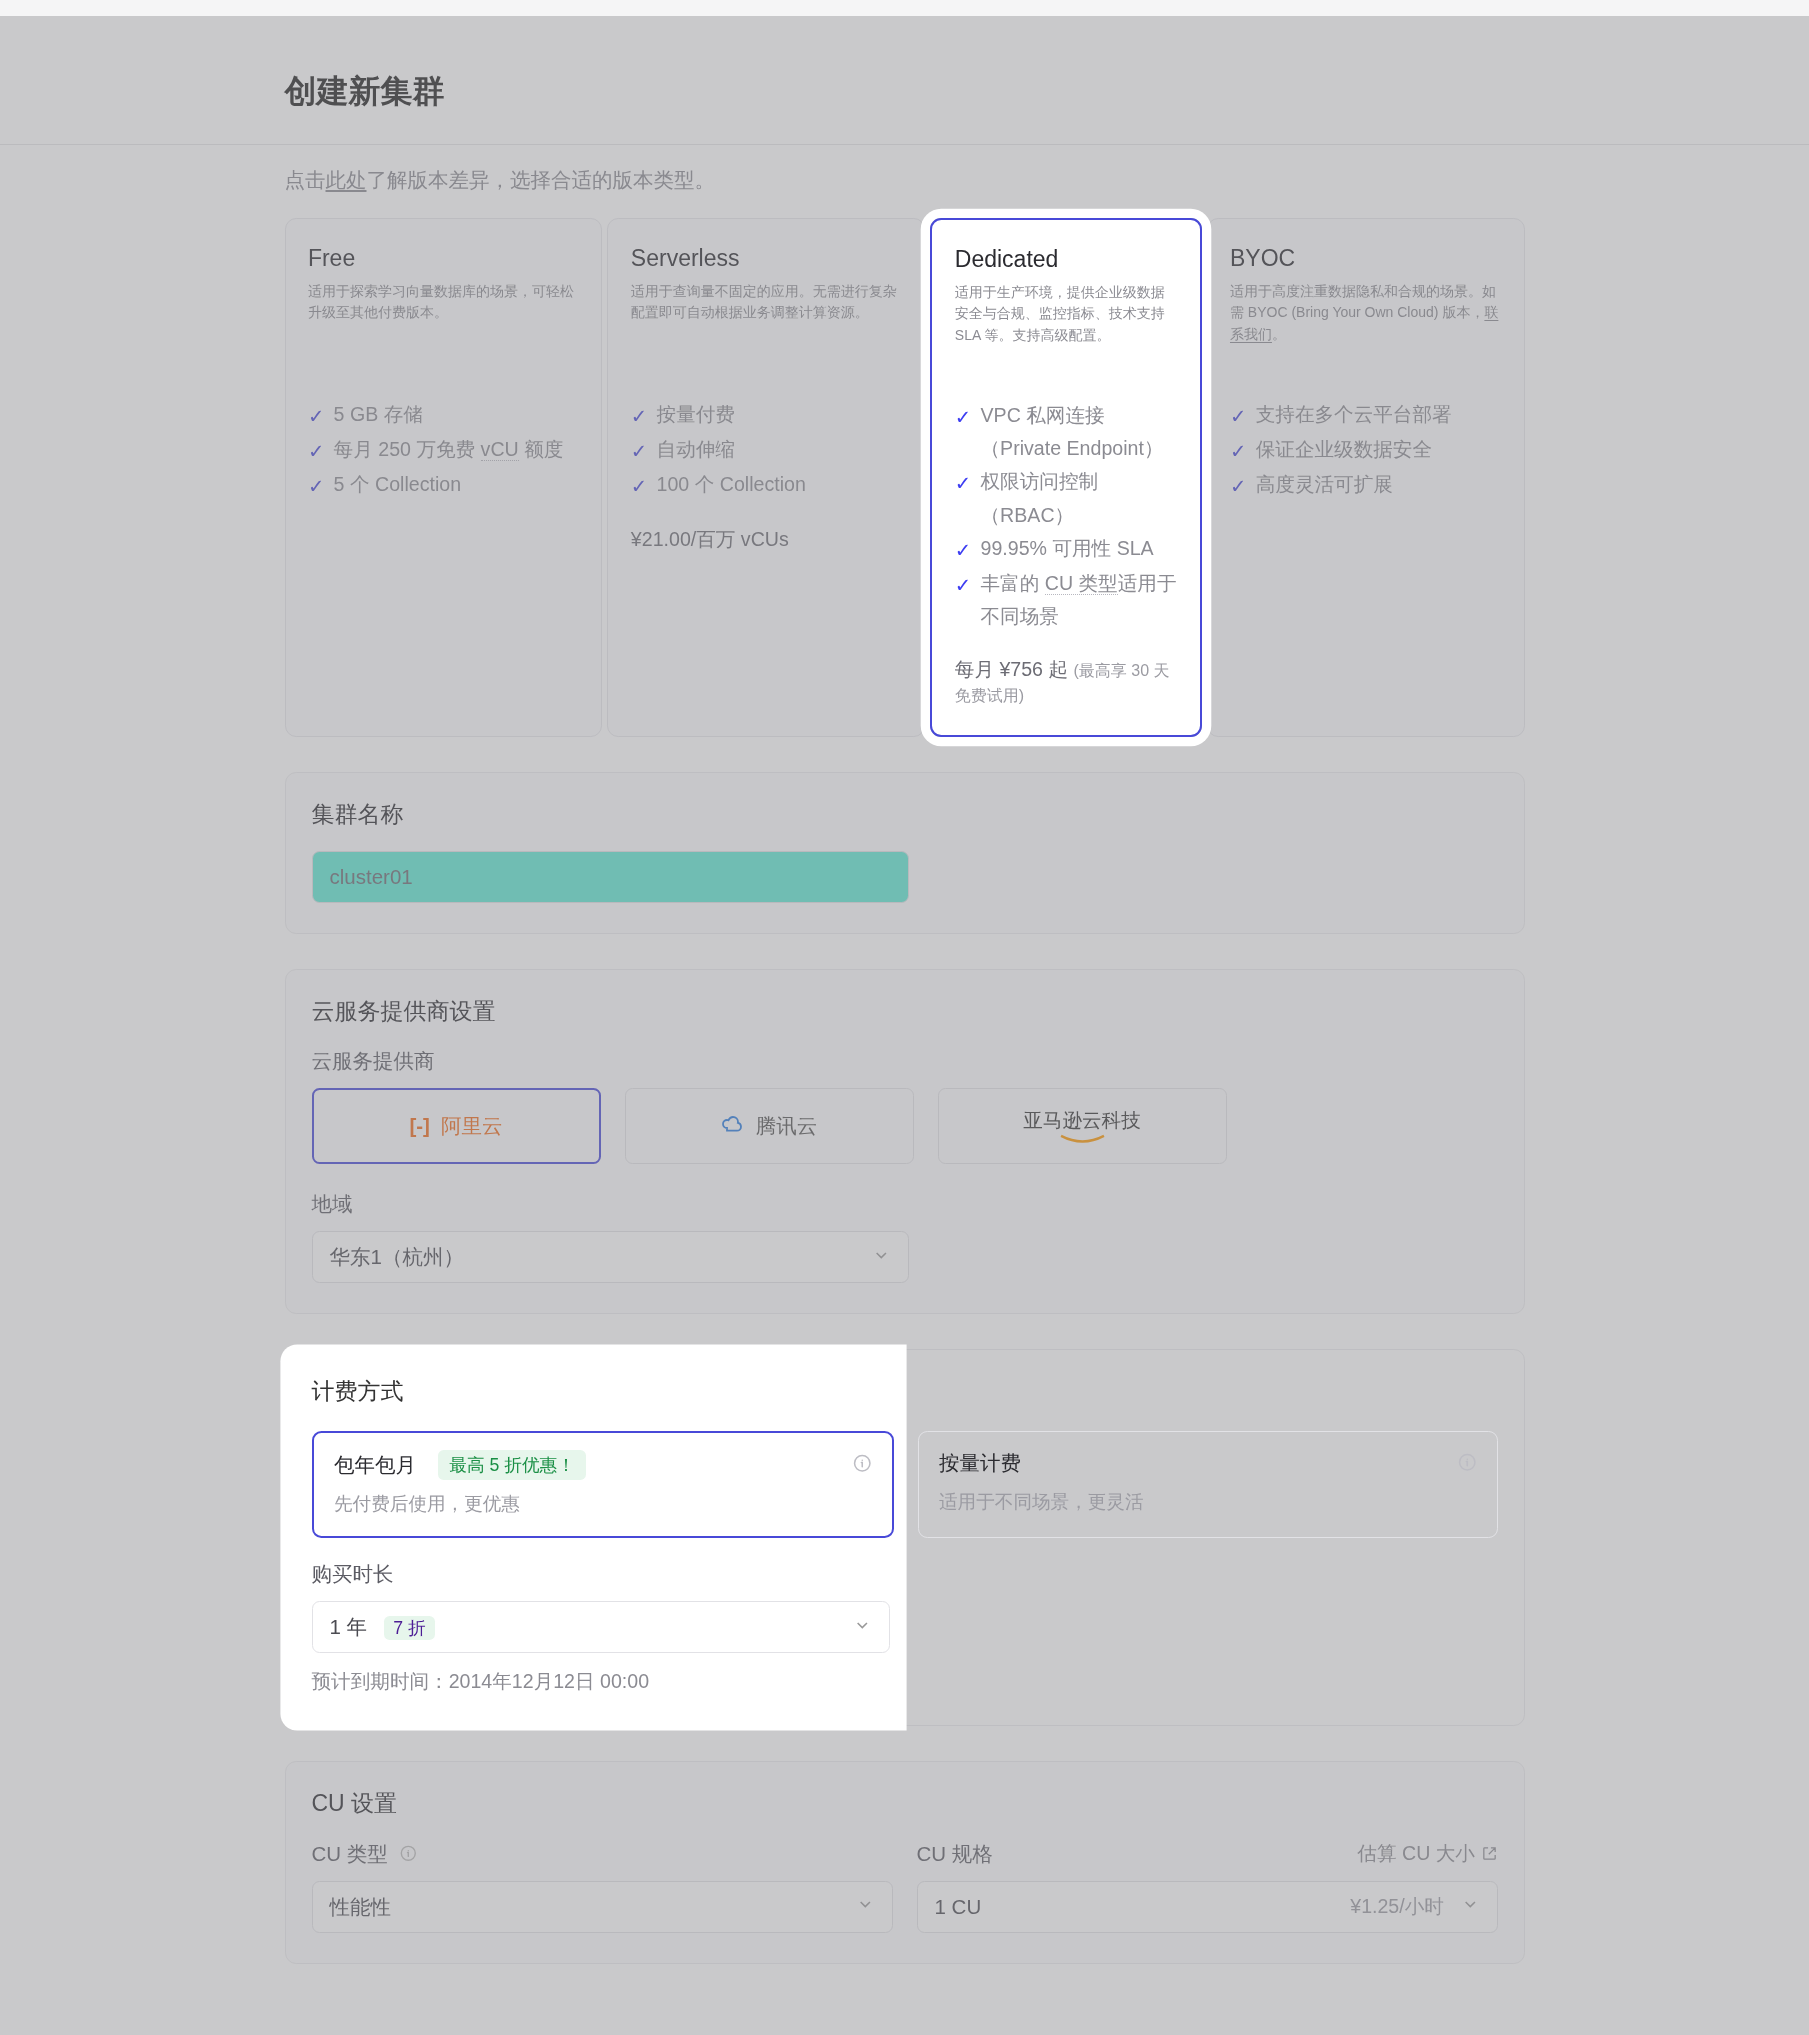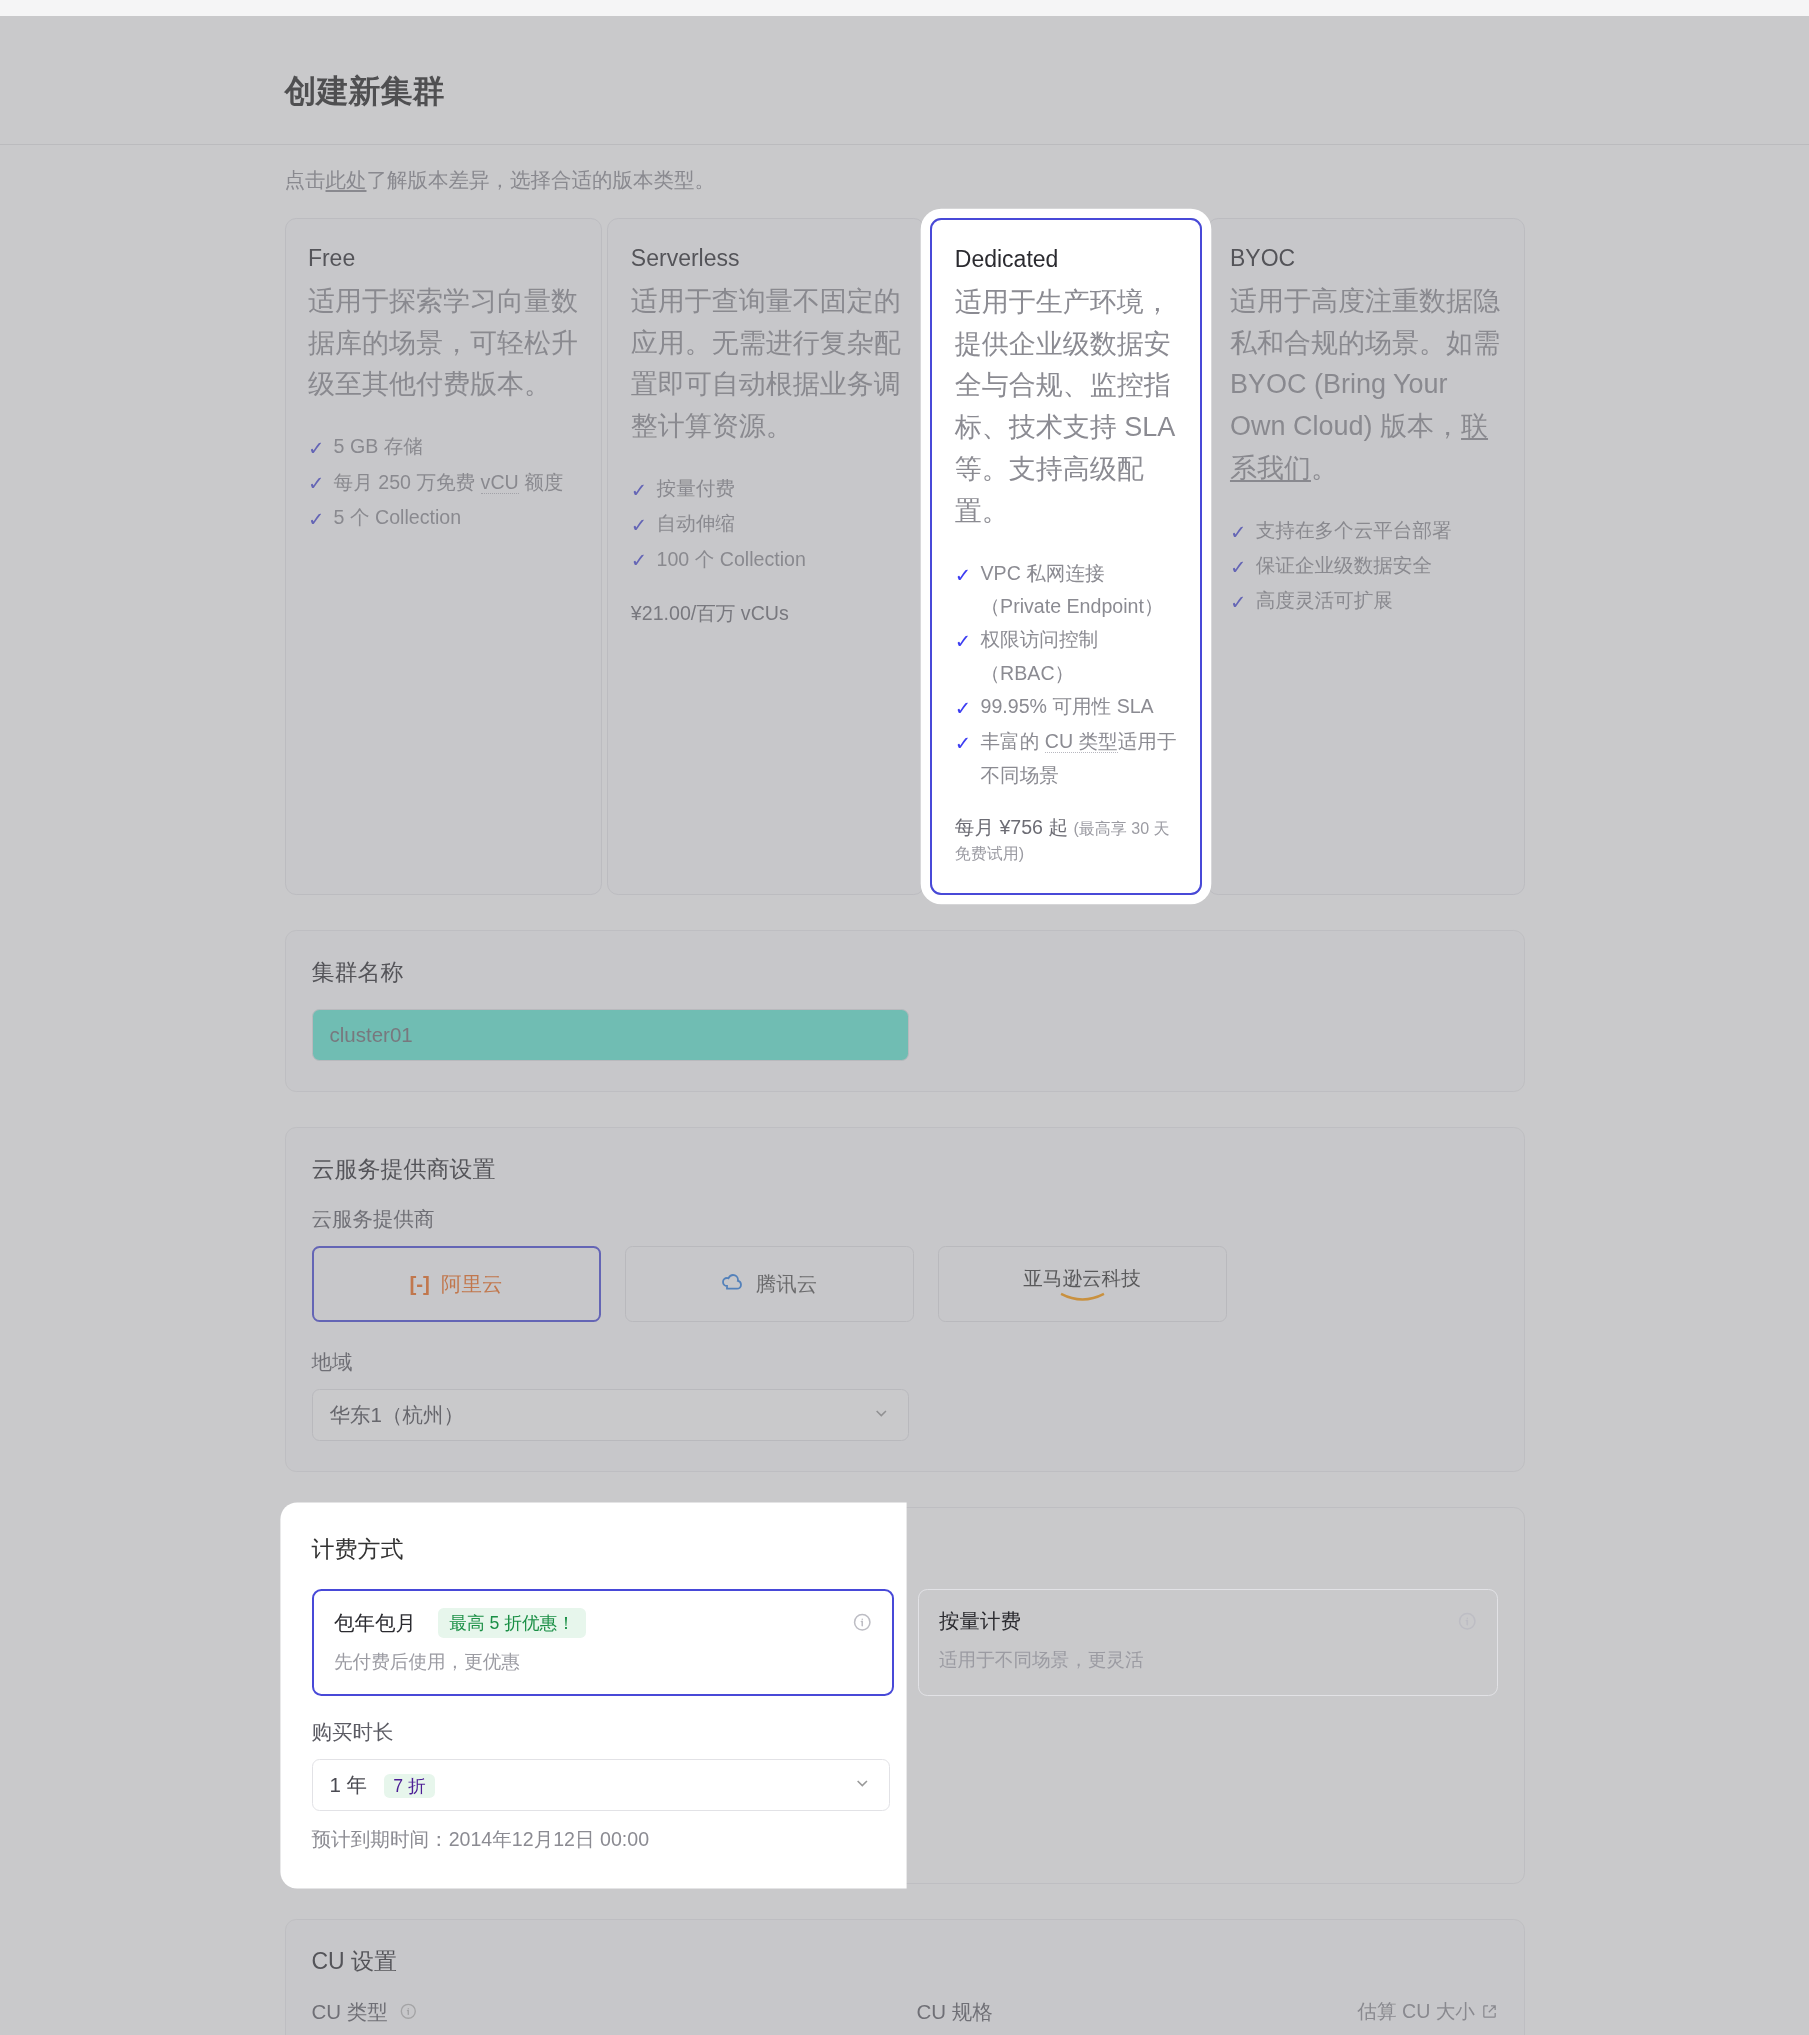--- a/index.html
+++ b/index.html
@@ -72,21 +72,21 @@
     border: 2.3px solid #4849d8;
     background: #fff;
   }
   .plan-title {
     font-size: 23px;
     font-weight: 500;
     color: #2b2b30;
     margin-bottom: 9.3px;
   }
   .plan-desc {
-    font-size: 27px;
+    font-size: 14px;
     line-height: 1.55;
     color: #8b8b92;
     min-height: 93px;
   }
   .plan-desc .link {
     text-decoration: underline;
     text-underline-offset: 2.8px;
   }
   .plan-features {
     margin-top: 24px;
@@ -188,21 +188,20 @@
     border: 1.4px solid #e2e2e6;
     border-radius: 7.5px;
     padding: 0 17px;
     font-size: 20.5px;
     color: #4b4b52;
     background: #fff;
     display: flex;
     align-items: center;
     justify-content: space-between;
     cursor: pointer;
-    gap: 40px;
   }
   .select .chev {
     color: #999;
   }
   .billing-mode-row {
     display: flex;
     gap: 24px;
     margin: 0 0 22.4px 0;
     padding-top: 3.7px;
   }

